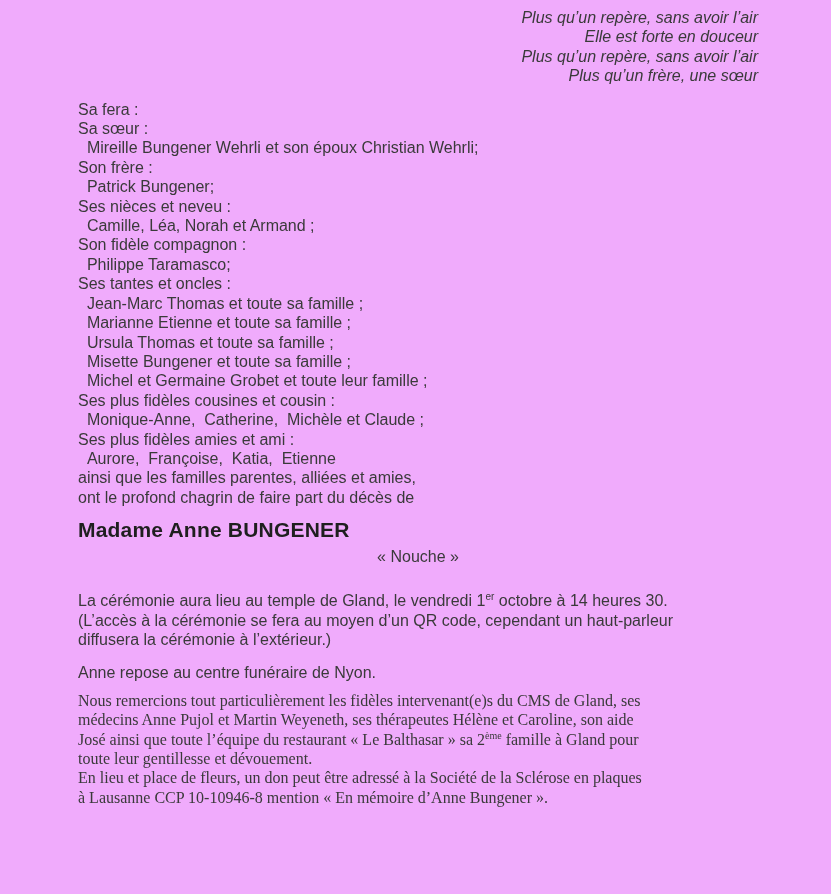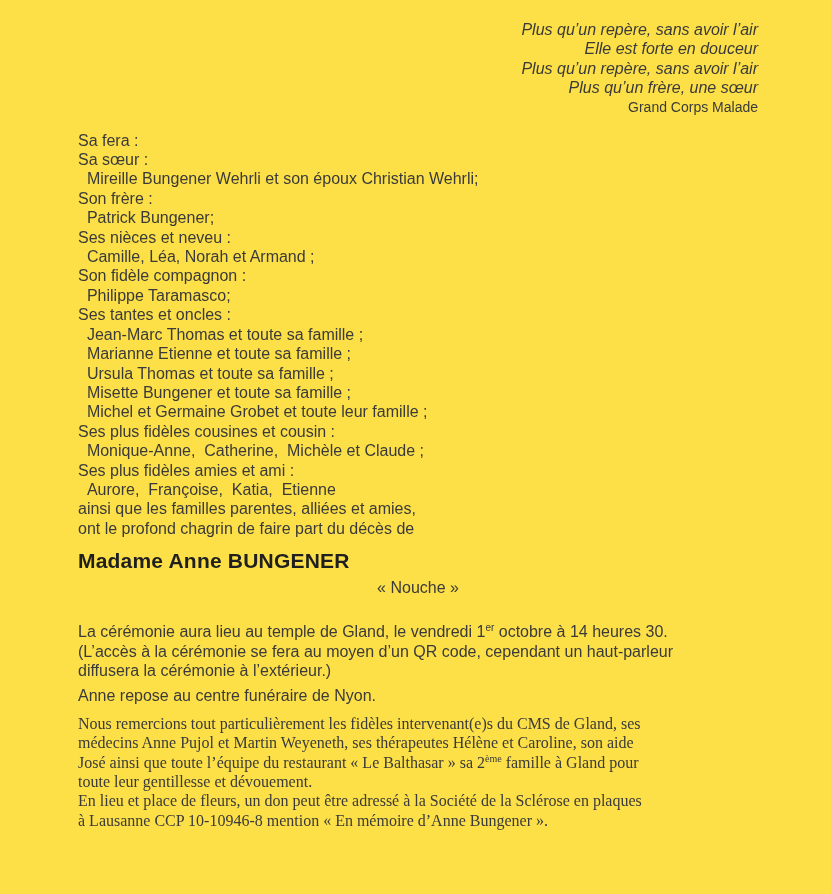--- a/index.html
+++ b/index.html
@@ -4,26 +4,26 @@
 <style>
   html, body {
     margin: 0;
     padding: 0;
     background: #ffffff;
   }
   .page {
     position: relative;
     width: 831px;
     height: 894px;
-    background: #fde047;
+    background: #f0abfc;
     font-family: "Liberation Sans", sans-serif;
     font-size: 16px;
     color: #3a3a3a;
     box-sizing: border-box;
-    padding: 20px 73px 0 78px;
+    padding: 8px 73px 0 78px;
     overflow: hidden;
   }
   .line {
     line-height: 19.4px;
     white-space: pre-wrap;
   }
   .epigraph {
     text-align: right;
   }
   .epigraph .line {
@@ -50,21 +50,21 @@
   .nickname {
     text-align: center;
     line-height: 20px;
     margin-top: 4px;
     white-space: pre-wrap;
   }
   .para-details {
     margin-top: 24px;
   }
   .para-repose {
-    margin-top: 6px;
+    margin-top: 14px;
   }
   .para-thanks {
     margin-top: 8px;
     font-family: Liberation Serif, serif;
   }
   sup {
     font-size: 10px;
     line-height: 0;
     vertical-align: super;
   }
@@ -74,21 +74,20 @@
 
 <div class="page">
 
   <div class="epigraph">
     <div>
         <div class="line">Plus qu’un repère, sans avoir l’air</div>
         <div class="line">Elle est forte en douceur</div>
         <div class="line">Plus qu’un repère, sans avoir l’air</div>
         <div class="line">Plus qu’un frère, une sœur</div>
       </div>
-    <div class="attribution">Grand Corps Malade</div>
   </div>
 
   <div class="family">
       <div class="line">Sa fera :</div>
       <div class="line">Sa sœur :</div>
       <div class="line">  Mireille Bungener Wehrli et son époux Christian Wehrli;</div>
       <div class="line">Son frère :</div>
       <div class="line">  Patrick Bungener;</div>
       <div class="line">Ses nièces et neveu :</div>
       <div class="line">  Camille, Léa, Norah et Armand ;</div>

